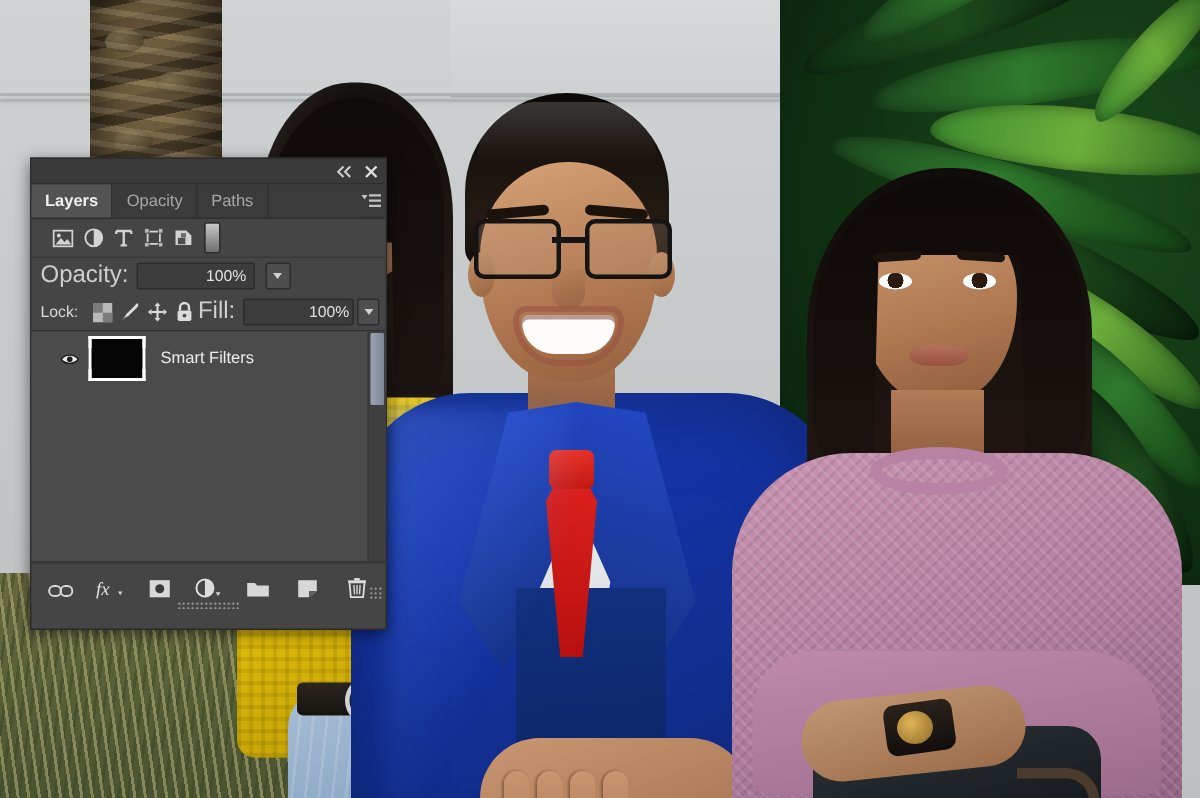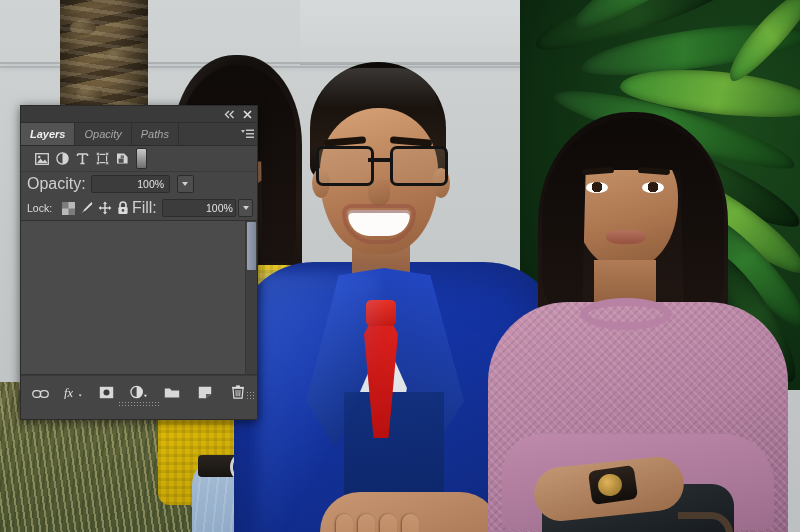--- a/index.html
+++ b/index.html
@@ -194,21 +194,21 @@
     user-select:none;
   }
   .panel-titlebar{height:16px;background:#3a3a3a;border-bottom:1px solid #2e2e2e;
     display:flex;align-items:center;justify-content:flex-end;padding-right:4px;gap:7px;}
   .tb-btn{width:11px;height:11px;display:flex;align-items:center;justify-content:center;
     color:#c8c8c8;font-size:9px;line-height:1;cursor:pointer;}
 
   .tabs-row{height:22px;background:#3b3b3b;display:flex;align-items:stretch;
     border-bottom:1px solid #2c2c2c;position:relative;}
   .tab{padding:0 9px;display:flex;align-items:center;font-size:11px;color:#a8a8a8;
-    border-right:1px solid #2f2f2f;cursor:pointer;background:#3b3b3b;font-style:italic;}
+    border-right:1px solid #2f2f2f;cursor:pointer;background:#3b3b3b;}
   .tab.active{background:#535353;color:#efefef;font-weight:bold;}
   .tabs-spacer{flex:1;background:#3b3b3b;border-right:none;}
   .panel-menu{width:20px;display:flex;align-items:center;justify-content:center;cursor:pointer;}
   .panel-menu:before{content:"";position:absolute;}
 
   .filter-row{height:25px;display:flex;align-items:center;gap:0;padding:0 4px 0 6px;
     background:#454545;border-bottom:1px solid #3a3a3a;}
   .kind-select{width:80px;height:18px;background:#3c3c3c;border:1px solid #2c2c2c;border-radius:2px;
     display:flex;align-items:center;padding:0 3px;gap:4px;cursor:pointer;color:#dcdcdc;font-size:10.5px;}
   .kind-select .lbl{flex:1;}
@@ -522,20 +522,35 @@
       <span class="op-label">Fill:</span>
       <span class="num-field" style="margin-left:5px">100%</span>
       <span class="num-arrow">
           <i></i>
         </span>
     </div>
 
     <div class="layers-list">
 
 
+      <div class="sf-row">
+        <div class="eye-cell" style="position:absolute;left:14px">
+          <svg width="13" height="9" viewBox="0 0 16 11">
+            <path d="M1,5.5 C4,1 12,1 15,5.5 C12,10 4,10 1,5.5 Z" stroke="#1d1d1d" stroke-width="1.2" fill="#e8e8e8"></path>
+            <circle cx="8" cy="5.5" r="2.3" fill="#1d1d1d"></circle>
+          </svg>
+        </div>
+        <div class="mask-thumb">
+          <span class="corner" style="left:-2px;top:-2px;border-right:none;border-bottom:none"></span>
+          <span class="corner" style="right:-2px;top:-2px;border-left:none;border-bottom:none"></span>
+          <span class="corner" style="left:-2px;bottom:-2px;border-right:none;border-top:none"></span>
+          <span class="corner" style="right:-2px;bottom:-2px;border-left:none;border-top:none"></span>
+        </div>
+        <div class="sf-label">Smart Filters</div>
+      </div>
 
 
       <div class="list-scrollbar">
         <div class="thumbbar"></div>
       </div>
     </div>
 
     <div class="panel-footer">
       <div class="foot-btn">
         <svg width="17" height="10" viewBox="0 0 18 10">

